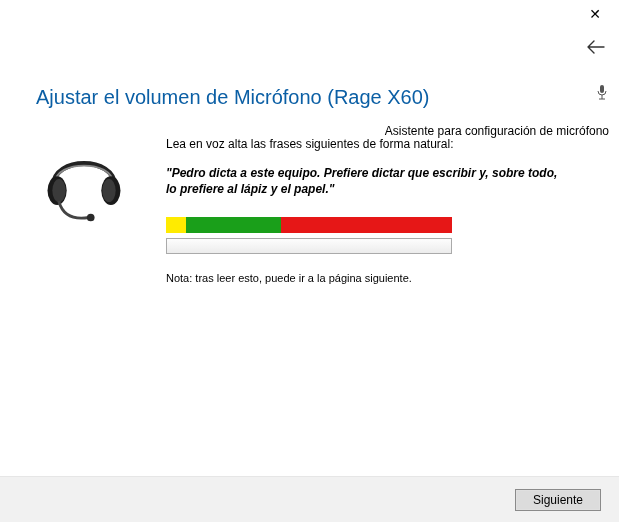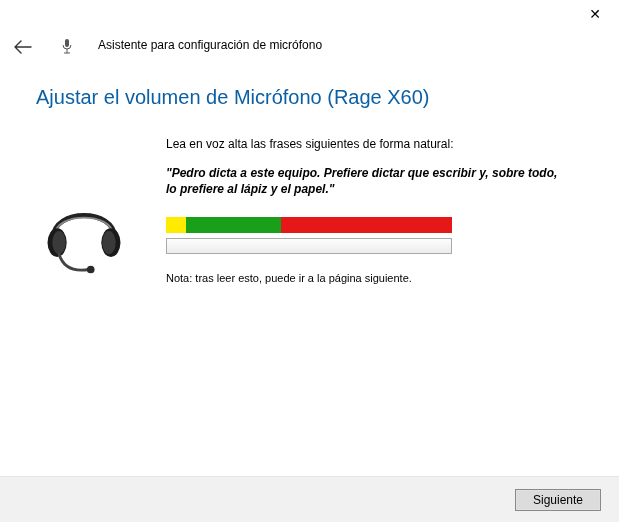--- a/index.html
+++ b/index.html
@@ -14,36 +14,36 @@
   }
   .window { position: relative; width: 100%; height: 100%; }
   .close-btn {
     position: absolute; top: 4px; right: 12px;
     font-size: 14px; font-weight: 300;
     padding: 2px 6px; cursor: pointer;
     font-family: "Segoe UI", sans-serif;
   }
   .header {
     position: absolute; top: 38px; left: 10px; right: 10px;
-    display: flex; align-items: flex-start; gap: 24px;
+    display: flex; align-items: flex-end; gap: 24px; flex-direction: column;
   }
   .back-arrow {
     font-size: 16px; color: #333; padding: 2px 4px; cursor: pointer;
   }
   .mic-small {
     width: 14px; height: 16px; display: inline-block; position: relative;
   }
   .header-title { font-size: 12px; color: #000; }
   .content {
     position: absolute; top: 86px; left: 36px; right: 20px;
   }
   .page-title {
     color: #0b5fa5; font-size: 20px; font-weight: 400; margin-bottom: 24px;
   }
-  .body-row { display: flex; gap: 34px; align-items: flex-end; }
+  .body-row { display: flex; gap: 34px; align-items: flex-start; }
   .headset { width: 96px; flex: 0 0 96px; }
   .right-col { flex: 1; padding-top: 4px; }
   .instruction { font-size: 12px; margin-bottom: 14px; }
   .phrase { font-size: 12px; font-style: italic; font-weight: bold; line-height: 1.35; margin-bottom: 20px; padding-right: 30px;}
   .meter {
     width: 286px; height: 16px; display: flex; margin-bottom: 5px;
   }
   .seg-yellow { background: #ffeb00; width: 20px; }
   .seg-green  { background: #1a9f1a; flex: 0 0 95px; }
   .seg-red    { background: #e61717; flex: 1; }

